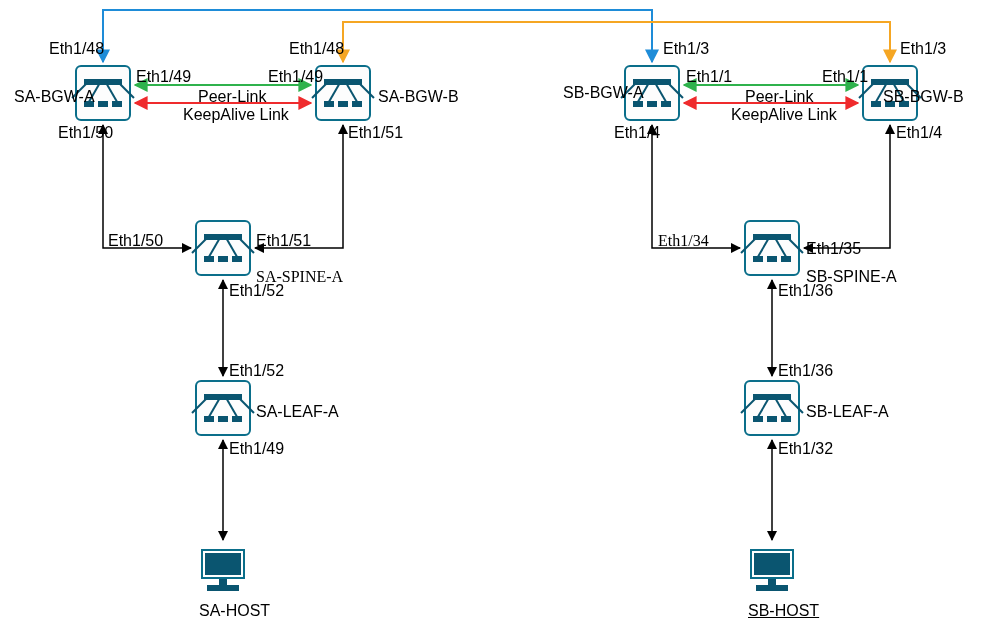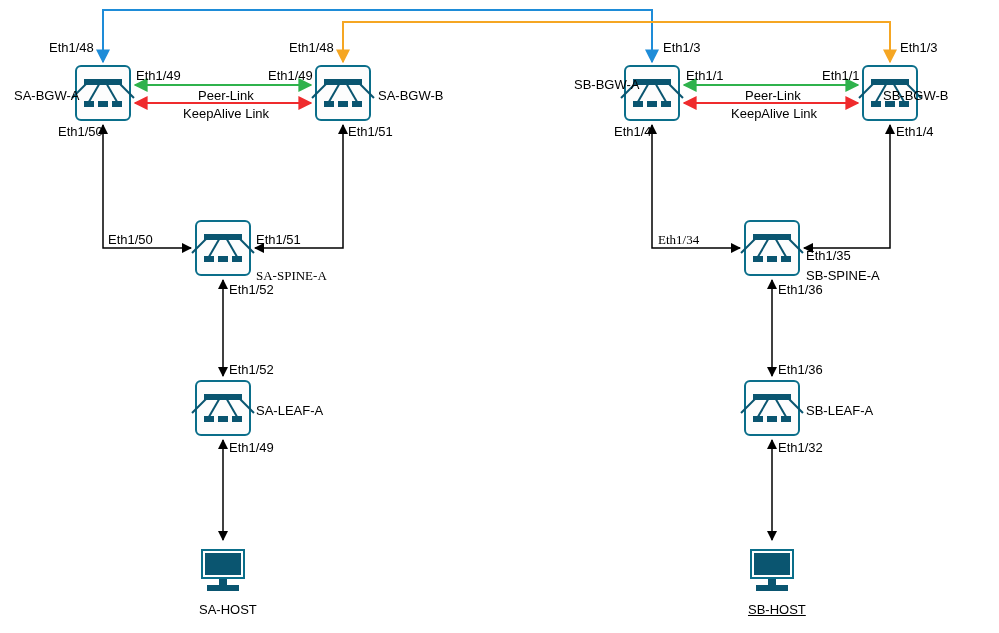--- a/index.html
+++ b/index.html
@@ -28,21 +28,21 @@
   .host-box {
     width:56px; height:56px;
     display:flex; align-items:center; justify-content:center;
   }
   .host-icon { position:relative; width:48px; height:48px; }
   .host-icon .mon  { position:absolute; top:2px; left:2px; width:44px; height:30px; border:2px solid #0a6e8a; box-sizing:border-box; }
   .host-icon .scr  { position:absolute; top:6px; left:6px; width:36px; height:22px; background:#0a5570; }
   .host-icon .neck { position:absolute; top:32px; left:20px; width:8px; height:6px; background:#0a5570; }
   .host-icon .base { position:absolute; top:38px; left:8px;  width:32px; height:6px; background:#0a5570; }
 
-  .lbl { position:absolute; font-size:13px; color:#000; white-space:nowrap; }
+  .lbl { position:absolute; font-size:16px; color:#000; white-space:nowrap; }
 </style>
 </head>
 <body>
 
 <div class="canvas">
 
   <svg class="links" width="999" height="633">
     <defs>
       <marker id="ahB" viewBox="0 0 10 10" refX="9" refY="5" markerWidth="7" markerHeight="7" orient="auto-start-reverse">
           <path d="M0 0 L10 5 L0 10 z" fill="#000"></path>
@@ -227,21 +227,21 @@
           <div class="mon"></div>
           <div class="scr"></div>
           <div class="neck"></div>
           <div class="base"></div>
         </div>
     </div>
   </div>
 
   <span class="lbl" style="left:14px;  top:88px;">SA-BGW-A</span>
   <span class="lbl" style="left:378px; top:88px;">SA-BGW-B</span>
-  <span class="lbl" style="left:563px; top:77px;margin-left:11px;">SB-BGW-A</span>
+  <span class="lbl" style="left:563px; top:84px;">SB-BGW-A</span>
   <span class="lbl" style="left:883px; top:88px;">SB-BGW-B</span>
   <span class="lbl" style="left:256px; top:268px;font-family:Liberation Serif, serif;">SA-SPINE-A</span>
   <span class="lbl" style="left:806px; top:268px;">SB-SPINE-A</span>
   <span class="lbl" style="left:256px; top:403px;">SA-LEAF-A</span>
   <span class="lbl" style="left:806px; top:403px;">SB-LEAF-A</span>
   <span class="lbl" style="left:199px; top:602px;">SA-HOST</span>
   <span class="lbl" style="left:748px; top:602px;text-decoration:underline;">SB-HOST</span>
 
   <span class="lbl" style="left:198px; top:88px;">Peer-Link</span>
   <span class="lbl" style="left:183px; top:106px;">KeepAlive Link</span>
@@ -259,21 +259,21 @@
   <span class="lbl" style="left:822px; top:68px;">Eth1/1</span>
 
   <span class="lbl" style="left:58px;  top:124px;">Eth1/50</span>
   <span class="lbl" style="left:348px; top:124px;">Eth1/51</span>
   <span class="lbl" style="left:614px; top:124px;">Eth1/4</span>
   <span class="lbl" style="left:896px; top:124px;">Eth1/4</span>
 
   <span class="lbl" style="left:108px; top:232px;">Eth1/50</span>
   <span class="lbl" style="left:256px; top:232px;">Eth1/51</span>
   <span class="lbl" style="left:658px; top:232px;font-family:Liberation Serif, serif;">Eth1/34</span>
-  <span class="lbl" style="left:806px; top:248px;">Eth1/35</span>
+  <span class="lbl" style="left:806px; top:240px;">Eth1/35</span>
 
   <span class="lbl" style="left:229px; top:282px;">Eth1/52</span>
   <span class="lbl" style="left:229px; top:362px;">Eth1/52</span>
   <span class="lbl" style="left:778px; top:282px;">Eth1/36</span>
   <span class="lbl" style="left:778px; top:362px;">Eth1/36</span>
 
   <span class="lbl" style="left:229px; top:440px;">Eth1/49</span>
   <span class="lbl" style="left:778px; top:440px;">Eth1/32</span>
 
 </div>

